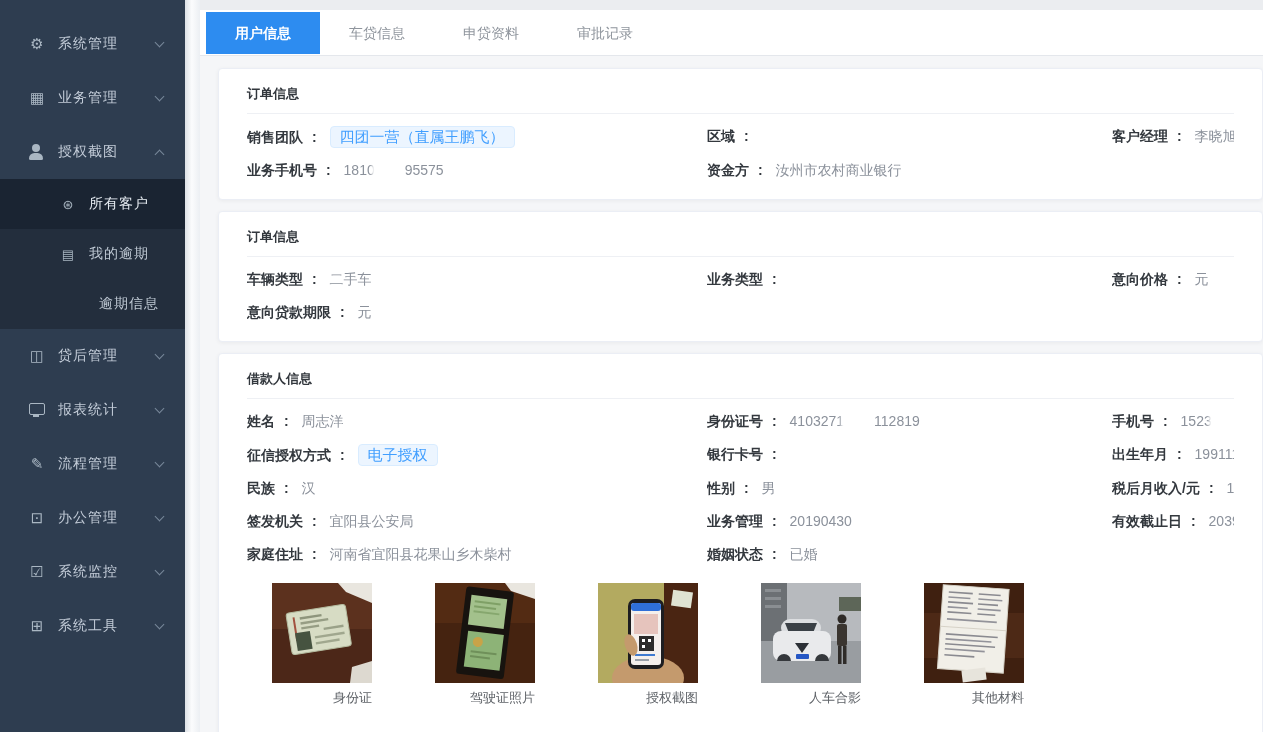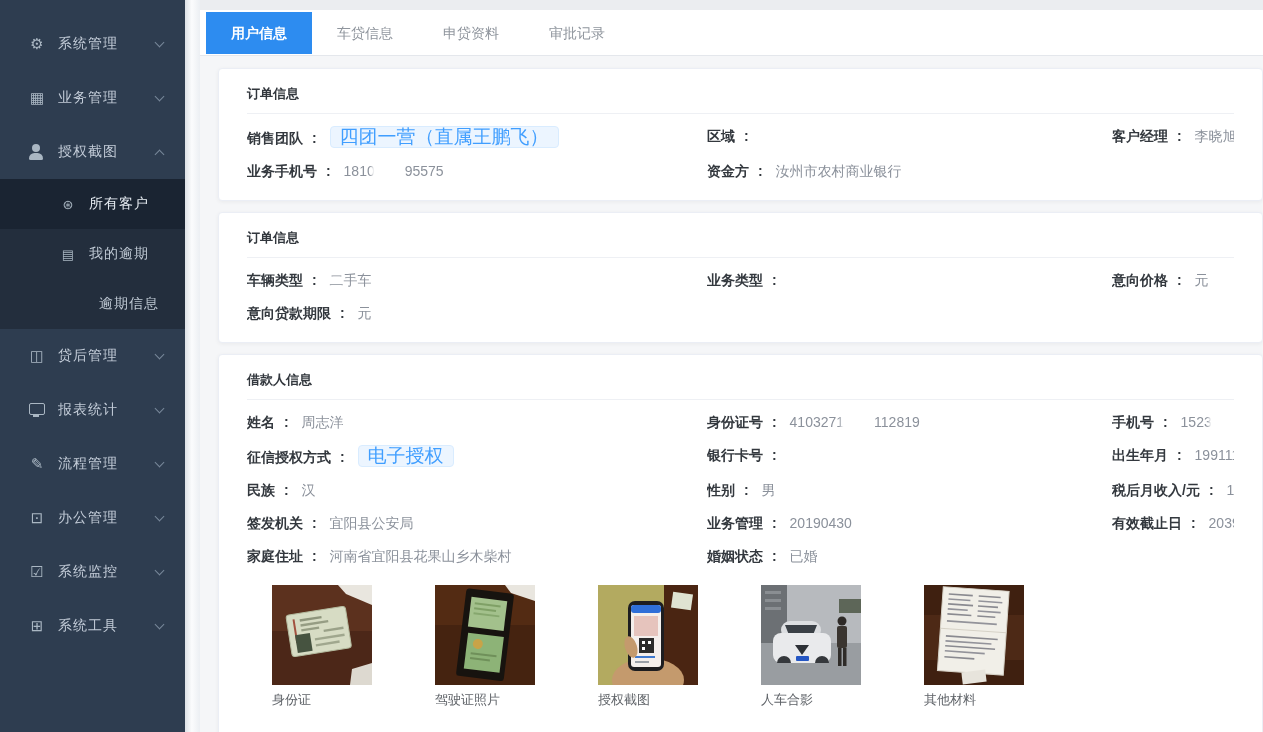--- a/index.html
+++ b/index.html
@@ -37,42 +37,42 @@
   
   .scroll-strip { position:absolute; left:185px; top:0; width:15px; height:732px;
     background:linear-gradient(90deg,#dde1e6,#fbfcfd 45%,#eceff3); }
 
   
   .content { position:absolute; left:200px; top:0; right:0; bottom:0;
     background:#f5f6f8; overflow:hidden; }
   .top-gap { height:10px; background:#ebedf0; }
   .tabbar { background:#fff; height:46px; display:flex; padding-left:6px;
     border-bottom:1px solid #e4e7ec; }
-  .tab { width:106px; height:42px; margin-top:2px; line-height:42px; text-align:center;
+  .tab { width:114px; height:42px; margin-top:2px; line-height:42px; text-align:center;
     font-size:14px; color:#8f959d; cursor:pointer; }
   .tab.active { background:#2d8cf0; color:#fff; font-weight:bold; }
 
   .cards { padding:12px 0 0 18px; }
   .card { background:#fff; border:1px solid #ebeef5; border-radius:4px;
     box-shadow:0 1px 4px rgba(0,0,0,.05); margin-bottom:11px; padding:14px 28px 18px; }
   .card-title { font-size:13px; font-weight:bold; color:#32373d; line-height:22px; }
   .card-divider { height:1px; background:#eef0f4; margin:8px 0 12px; }
   .frow { display:grid; grid-template-columns:460px 405px auto; margin-top:12px;
     font-size:14px; line-height:21px; }
   .field { white-space:nowrap; overflow:hidden; }
   .flabel { font-weight:bold; color:#33383e; margin-right:9px; }
   .fvalue { color:#8b919b; }
   .tag { display:inline-block; background:#ecf5ff; border:1px solid #d9ecff; color:#409eff;
-    border-radius:4px; padding:0 9px; font-size:19px; line-height:20px; }
+    border-radius:4px; padding:0 9px; font-size:15px; line-height:20px; }
   .redact { display:inline-block; width:30px; height:16px; background:#fff;
     box-shadow:0 0 3px 3px #fff; vertical-align:-3px; }
 
   
   .photos { display:flex; margin-top:18px; padding-left:25px; }
-  .photo { width:100px; margin-right:63px; text-align:left; cursor:pointer; }
+  .photo { width:100px; margin-right:63px; text-align:right; cursor:pointer; }
   .thumb { width:100px; height:100px; display:block; }
   .caption { margin-top:6px; font-size:13px; color:#5f6368; line-height:17px; }
 </style>
 </head>
 <body>
 
 <div class="sidebar">
   <div class="s-item">
     <span class="s-icon">⚙</span>
     <span class="s-label">系统管理</span>

